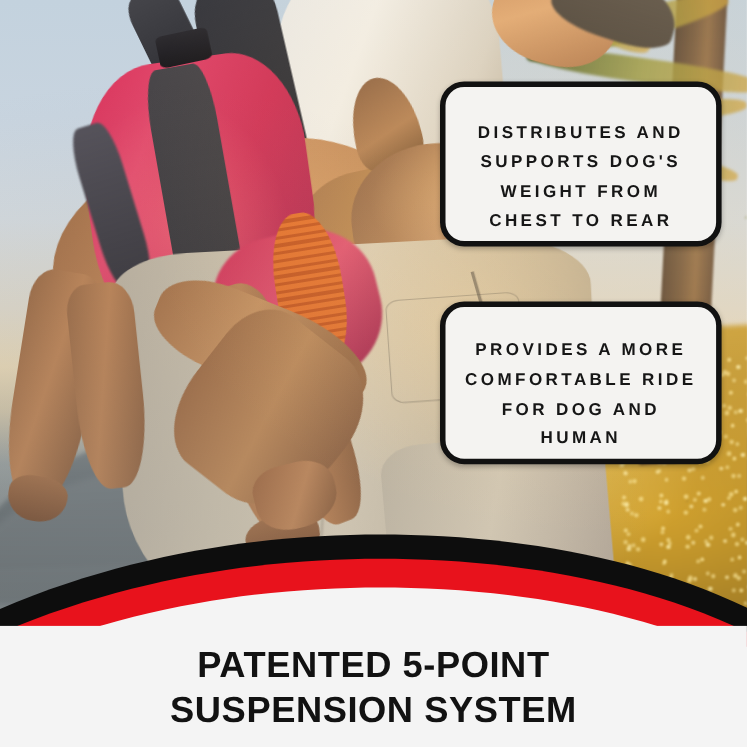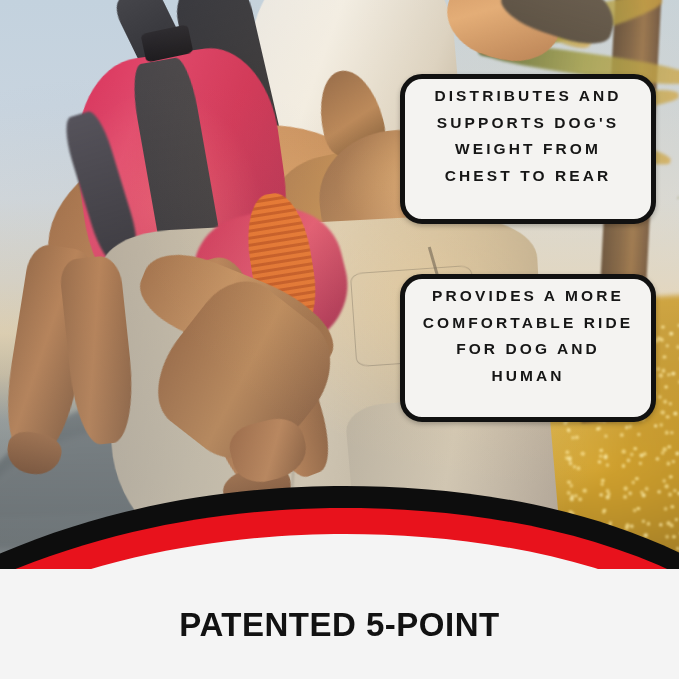--- a/index.html
+++ b/index.html
@@ -449,21 +449,21 @@
     line-height:1;
     white-space:nowrap;
   }
 
   
   .callout{
     position:absolute;
     background:#f4f3f1;
     border:5px solid #111111;
     border-radius:22px;
-    display:flex; align-items:flex-start; justify-content:center;
+    display:flex; align-items:flex-end; justify-content:center;
     box-shadow:0 2px 5px rgba(0,0,0,.25);
   }
   #callout-1{ left:400px; top:74px;  width:256px; height:150px; }
   #callout-2{ left:400px; top:274px; width:256px; height:148px; }
 
   .callout-text{
     font-family:"Liberation Sans", sans-serif;
     font-weight:bold;
     font-size:15.5px;
     letter-spacing:3.1px;
@@ -552,20 +552,21 @@
 
       <path fill="#e8121c" d="M -10,110 C 120,52 250,38 345,38 C 450,38 580,54 690,110 L 690,130 L -10,130 Z"></path>
 
       <path fill="#f4f4f4" d="M -10,136 C 120,78 250,64 345,64 C 450,64 580,80 690,136 L 690,130 L -10,130 Z"></path>
       <rect x="-10" y="118" width="700" height="20" fill="#f4f4f4"></rect>
     </svg>
   </div>
 
   <div class="caption">
     <div class="caption-line">PATENTED 5-POINT</div>
+    <div class="caption-line">SUSPENSION SYSTEM</div>
   </div>
 
   <div class="callout" id="callout-1">
     <div class="callout-text">DISTRIBUTES AND SUPPORTS DOG'S WEIGHT FROM CHEST TO REAR</div>
   </div>
 
   <div class="callout" id="callout-2">
     <div class="callout-text">PROVIDES A MORE COMFORTABLE RIDE FOR DOG AND HUMAN</div>
   </div>
 

